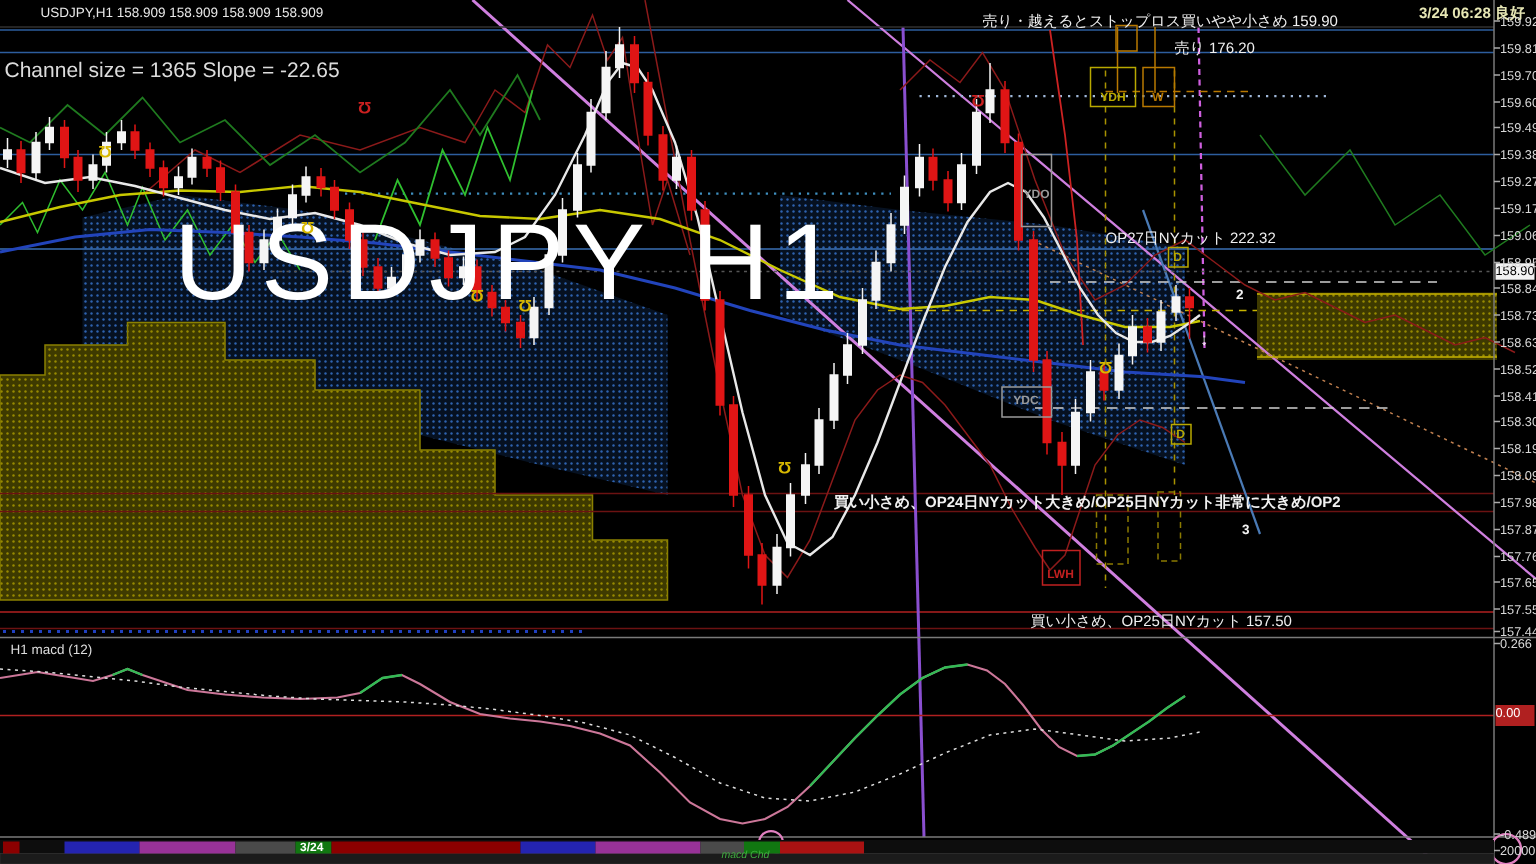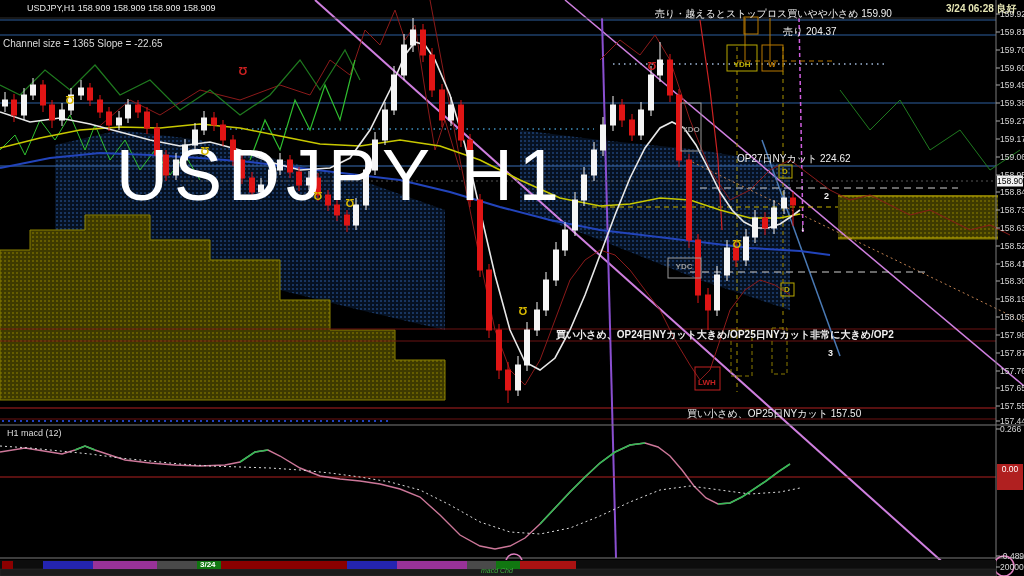--- a/index.html
+++ b/index.html
@@ -1,34 +1,34 @@
 <!DOCTYPE html>
 <html><head>
 <meta charset="utf-8">
 <style>
   html,body{margin:0;padding:0;background:#000;}
   body{position:relative;width:1024px;height:576px;overflow:hidden;
        font-family:"Liberation Sans","DejaVu Sans",sans-serif;}
   #chart-svg{position:absolute;left:0;top:0;}
   .lbl{position:absolute;white-space:nowrap;pointer-events:none;color:#e2e2e2;}
   .quote{left:27px;top:3px;font-size:9px;color:#e8e8e8;}
-  .channel{left:3px;top:38px;font-size:10px;color:#dcdcdc;}
+  .channel{left:3px;top:38px;font-size:14px;color:#dcdcdc;}
   .watermark{left:116px;top:134px;font-size:72px;letter-spacing:6px;color:#ffffff;
              font-family:"Liberation Sans",sans-serif;}
   .ann{font-size:10px;color:#f0f0f0;}
   .ts{left:946px;top:2px;font-size:10px;color:#e6e6b4;font-weight:bold;}
   .macdlbl{left:7px;top:428px;font-size:9px;color:#dddddd;}
   .footgreen{left:481px;top:567px;font-size:7px;color:#3fae3f;font-style:italic;}
   .axis-label{position:absolute;left:1000px;font-size:8.5px;color:#d8d8d8;
               transform:translateY(-50%);pointer-events:none;}
   .price-box{position:absolute;left:997px;width:26px;height:11px;background:#f2f2f2;
              color:#000;font-size:8.5px;line-height:11px;text-align:center;
              transform:translateY(-50%);pointer-events:none;}
-  .zero-box{position:absolute;left:997px;width:26px;height:26px;background:#b02020;
-            color:#fff;font-size:8.5px;line-height:11px;text-align:center;
+  .zero-box{position:absolute;left:997px;width:26px;height:14px;background:#b02020;
+            color:#fff;font-size:8.5px;line-height:11px;text-align:left;
             transform:translateY(-50%);pointer-events:none;}
   .box-label{position:absolute;font-size:8px;font-weight:bold;transform:translate(-50%,0);
              pointer-events:none;}
   .omega{position:absolute;font-size:11px;font-weight:bold;transform:translate(-50%,-50%) scaleY(-1);
          pointer-events:none;}
   .numlbl{position:absolute;font-size:9px;font-weight:bold;color:#f2f2f2;pointer-events:none;}
   .arrow{position:absolute;font-size:11px;color:#ffffff;pointer-events:none;}
   .seg-label{position:absolute;font-size:8px;font-weight:bold;color:#fff;line-height:8px;
              pointer-events:none;}
 </style>
@@ -337,22 +337,22 @@
       <rect x="520" y="561" width="56" height="8" fill="#aa1212" opacity="1"></rect>
     </g>
 </svg>
 
 <div class="lbl quote">USDJPY,H1 158.909 158.909 158.909 158.909</div>
 <div class="lbl channel">Channel size = 1365 Slope = -22.65</div>
 <div class="lbl watermark">USDJPY H1</div>
 <div class="lbl ts">3/24 06:28 良好</div>
 
 <div class="lbl ann" style="left:655px;top:7px;">売り・越えるとストップロス買いやや小さめ 159.90</div>
-<div class="lbl ann" style="left:783px;top:25px;">売り 204.37</div>
-<div class="lbl ann" style="left:737px;top:152px;">OP27日NYカット 224.62</div>
+<div class="lbl ann" style="left:783px;top:25px;">売り 176.20</div>
+<div class="lbl ann" style="left:737px;top:152px;">OP27日NYカット 222.32</div>
 <div class="lbl ann" style="left:556px;top:328px;font-weight:bold;">買い小さめ、OP24日NYカット大きめ/OP25日NYカット非常に大きめ/OP2</div>
 <div class="lbl ann" style="left:687px;top:407px;">買い小さめ、OP25日NYカット 157.50</div>
 
 <div class="numlbl" style="left:824px;top:191px;">2</div>
 <div class="numlbl" style="left:828px;top:348px;">3</div>
 <div class="arrow" style="left:800px;top:221px;">↓</div>
 
 <div class="lbl macdlbl">H1 macd (12)</div>
 <div class="lbl footgreen">macd Chd</div>
 

